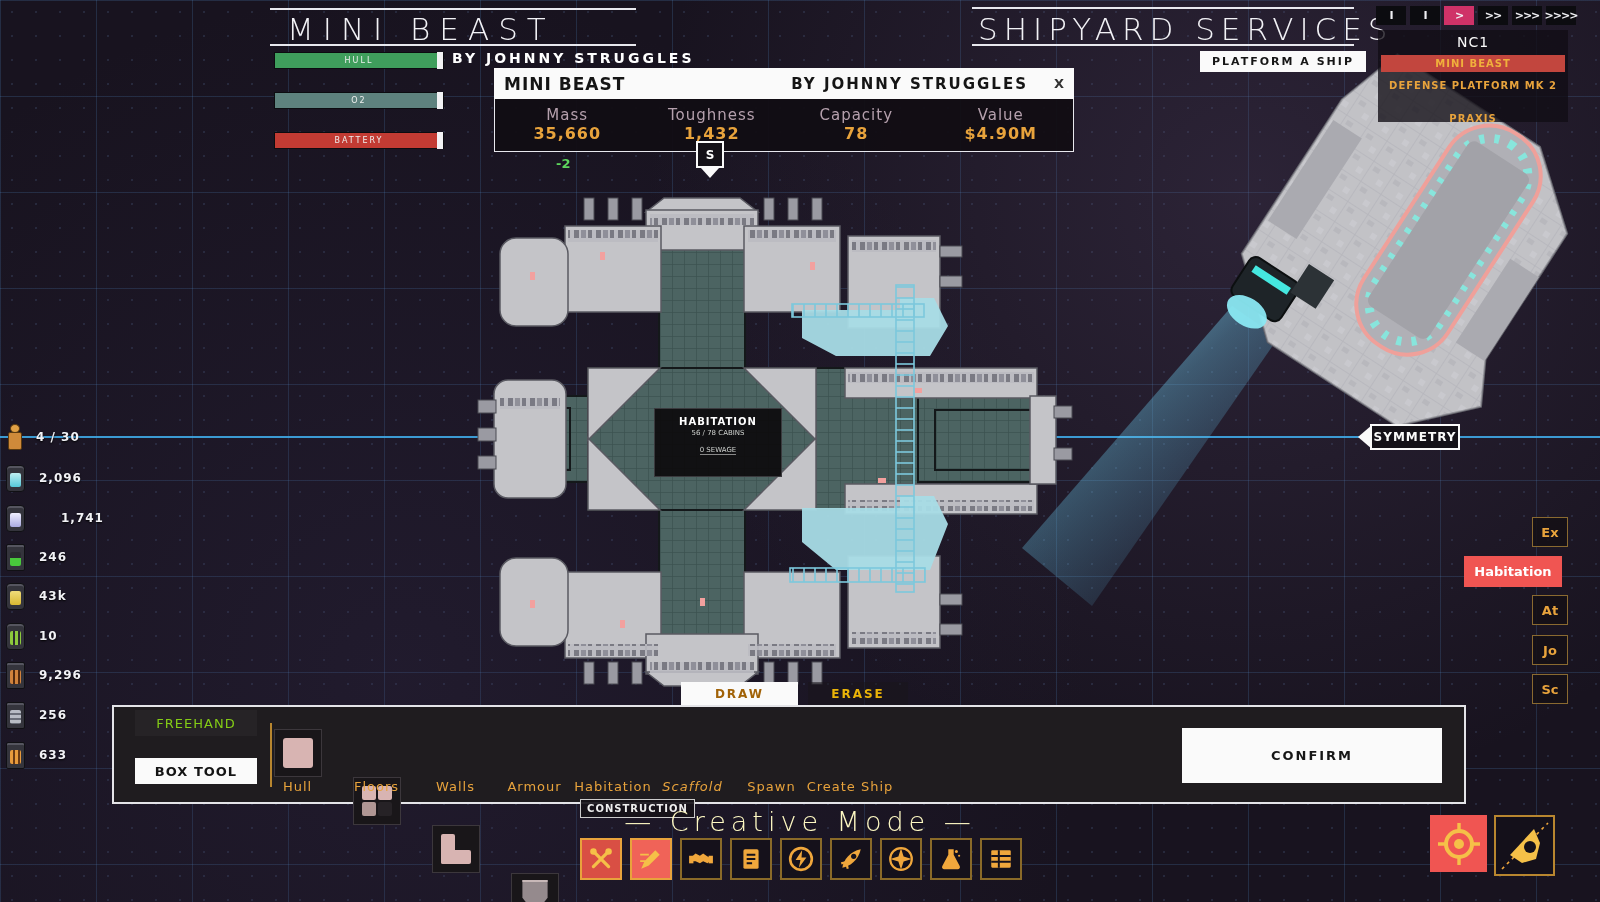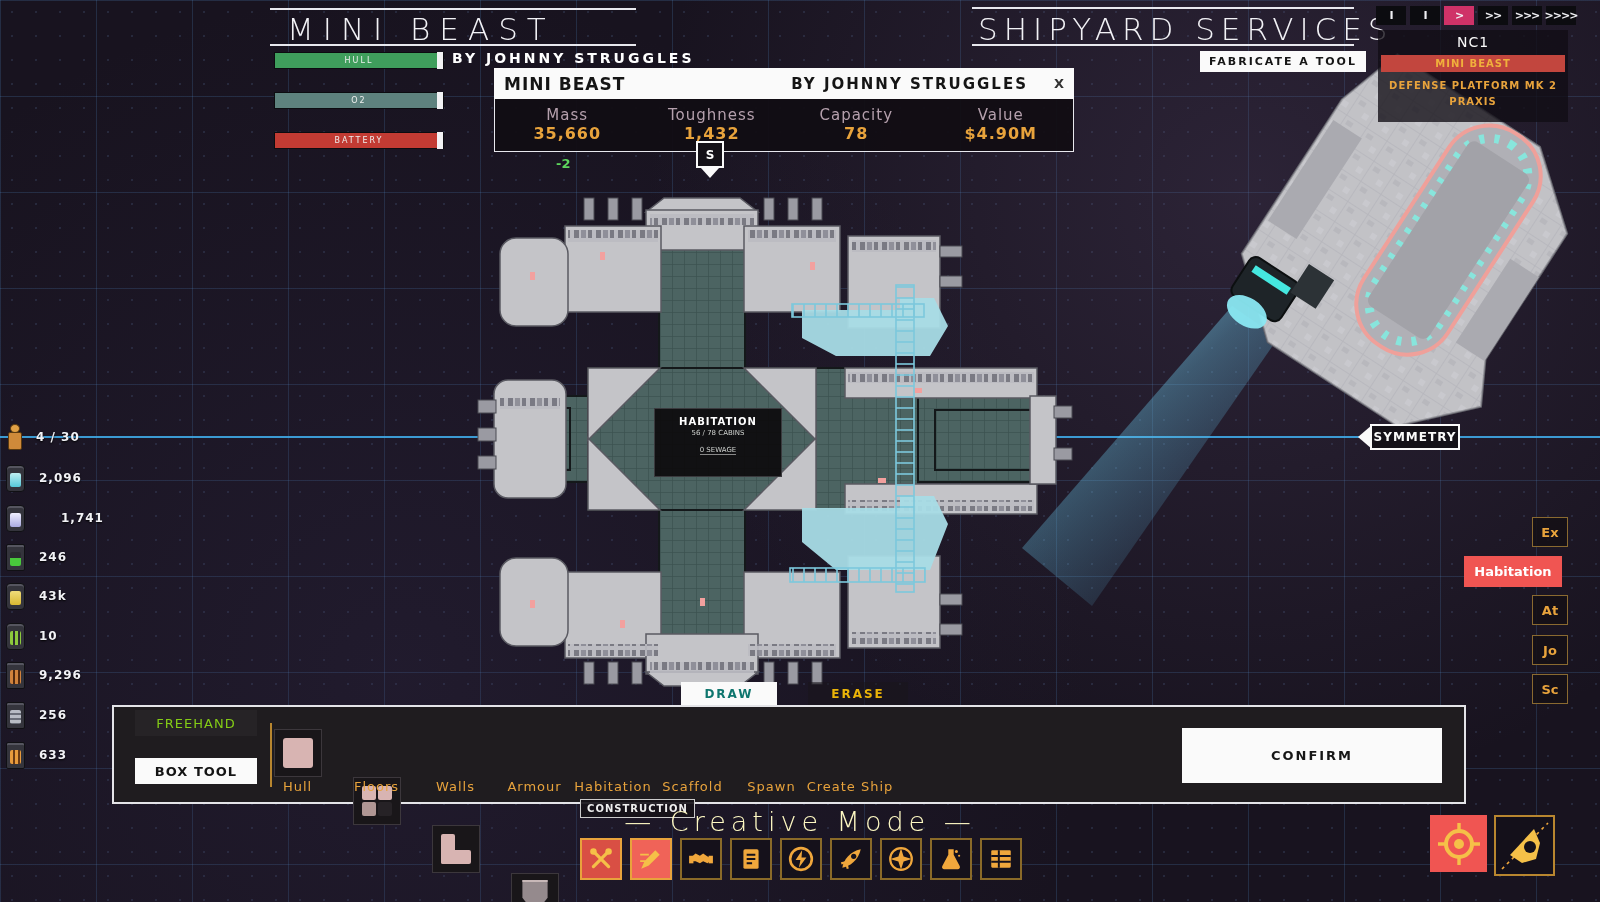--- a/index.html
+++ b/index.html
@@ -273,21 +273,21 @@
 <div class="abs ctr" style="left:696px;top:141px;width:24px;height:23px;background:#141118;border:2px solid #fafafa;font-size:12px;font-weight:bold;">
   <span>S</span>
 </div>
 <div class="abs" style="left:701px;top:168px;width:0;height:0;border-left:9px solid transparent;border-right:9px solid transparent;border-top:10px solid #fafafa;"></div>
 <div class="abs" style="left:556px;top:156px;font-size:13px;font-weight:bold;color:#5dd65d;">-2</div>
 
 <div class="abs hline" style="left:972px;top:7px;width:382px;"></div>
 <div class="abs big-title" style="left:978px;top:11px;letter-spacing:6px;">SHIPYARD SERVICES</div>
 <div class="abs hline" style="left:972px;top:44px;width:382px;"></div>
 <div class="abs ctr" style="left:1200px;top:51px;width:166px;height:21px;background:#fafafa;color:#161616;font-size:11px;font-weight:bold;letter-spacing:2px;cursor:pointer;">
-  <span>FABRICATE A TOOL</span>
+  <span>PLATFORM A SHIP</span>
 </div>
 
 <div class="abs" style="left:1376px;top:6px;display:flex;gap:4px;">
   <div class="spd ctr">
       <span>I</span>
     </div>
   <div class="spd ctr">
       <span>I</span>
     </div>
   <div class="spd ctr on">
@@ -305,21 +305,21 @@
 </div>
 
 <div class="abs fleet" style="left:1378px;top:30px;width:190px;height:92px;">
   <div class="fleet-title" style="margin-top:4px;">NC1</div>
   <div class="fleet-row sel" style="margin:5px 3px 0;padding:3px 0;">
     <span>MINI BEAST</span>
   </div>
   <div class="fleet-row" style="margin-top:8px;">
     <span>DEFENSE PLATFORM MK 2</span>
   </div>
-  <div class="fleet-row" style="margin-top:5px;">
+  <div class="fleet-row" style="margin-top:22px;">
     <span>PRAXIS</span>
   </div>
 </div>
 
 <div class="abs res-row" style="top:420px;">
   <span class="crew-ic">
       <span class="head"></span>
       <span class="body"></span>
     </span>
   <span class="res-val">4 / 30</span>
@@ -389,21 +389,21 @@
 <div class="abs stab ctr" style="left:1532px;top:595px;width:34px;height:28px;">
     <span>At</span>
   </div>
 <div class="abs stab ctr" style="left:1532px;top:635px;width:34px;height:28px;">
     <span>Jo</span>
   </div>
 <div class="abs stab ctr" style="left:1532px;top:674px;width:34px;height:28px;">
     <span>Sc</span>
   </div>
 
-<div class="abs mtab ctr" style="left:681px;top:682px;width:96px;height:23px;background:#fafafa;color:#0f766e;cursor:pointer;">
+<div class="abs mtab ctr" style="left:681px;top:682px;width:117px;height:23px;background:#fafafa;color:#a16207;cursor:pointer;">
   <span>DRAW</span>
 </div>
 <div class="abs mtab ctr" style="left:808px;top:682px;width:100px;height:23px;background:rgba(26,22,28,.55);color:#eab308;cursor:pointer;">
   <span>ERASE</span>
 </div>
 
 <div class="abs tbar" style="left:112px;top:705px;width:1350px;height:95px;">
   <div class="abs tl-btn ctr" style="left:21px;top:3px;width:122px;height:26px;background:#262326;color:#84cc16;cursor:pointer;">
     <span>FREEHAND</span>
   </div>
@@ -435,21 +435,21 @@
   </div>
   <div class="abs tool-lbl" style="left:304px;top:72px;width:75px;">Walls</div>
 
   <div class="abs tool-box ctr" style="left:397px;top:22px;">
       <span class="shield"></span>
     </div>
   <div class="abs tool-lbl" style="left:383px;top:72px;width:75px;">Armour</div>
 
   <div class="abs tool-lbl" style="left:456px;top:72px;width:86px;">Habitation</div>
 
-  <div class="abs tool-lbl" style="left:541px;top:72px;width:75px;">Scaffold</div>
+  <div class="abs tool-lbl" style="left:541px;top:72px;width:75px;font-style:italic;">Scaffold</div>
 
   <div class="abs tool-lbl" style="left:620px;top:72px;width:75px;">Spawn</div>
 
   <div class="abs tool-lbl" style="left:684px;top:72px;width:104px;">Create Ship</div>
 
   <div class="abs ctr" style="left:1068px;top:21px;width:260px;height:55px;background:#fafafa;color:#161616;font-size:13px;font-weight:bold;letter-spacing:2px;cursor:pointer;">
     <span>CONFIRM</span>
   </div>
 </div>
 

